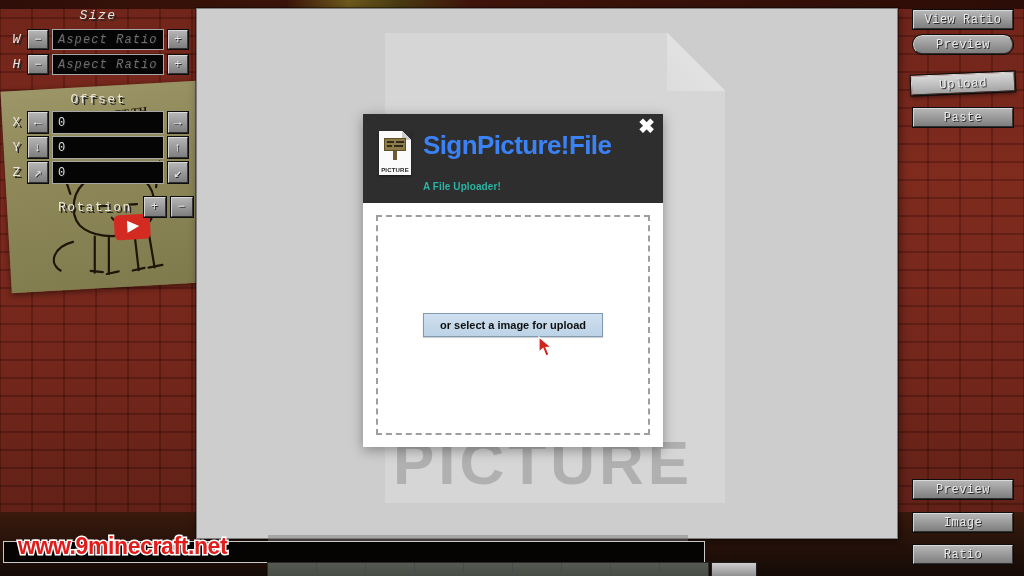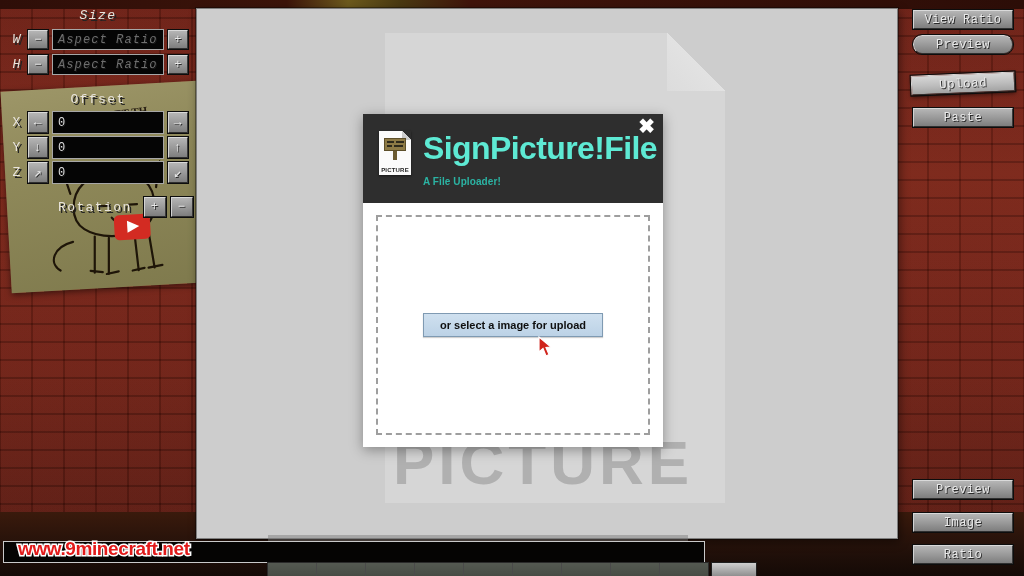--- a/index.html
+++ b/index.html
@@ -126,21 +126,21 @@
   #hotbar-extra {
     position:absolute; left:712px; bottom:0px; width:44px; height:13px;
     background:linear-gradient(180deg,#cfcfcf 0%,#8f8f8f 100%);
     outline:1px solid #1f1f1f;
   }
 
   
   #watermark {
     position:absolute; left:18px; bottom:16px;
     font-family:"Liberation Sans", sans-serif;
-    font-weight:bold; font-size:19px; letter-spacing:-.4px;
+    font-weight:bold; font-size:23px; letter-spacing:-.4px;
     color:#e21b1b;
     -webkit-text-stroke:3px #ffffff;
     paint-order: stroke fill;
     z-index:9;
   }
 
   
   #browser {
     position:absolute; left:196px; top:8px; width:702px; height:531px;
     background:#cdcdcd;
@@ -204,25 +204,25 @@
   #file-icon .sign .post {
     position:absolute; left:9px; top:13px; width:4px; height:9px; background:#6d5c33;
   }
   #file-icon .cap {
     position:absolute; left:0; right:0; bottom:2px; text-align:center;
     font-family:"Liberation Sans", sans-serif; font-size:6px;
     font-weight:bold; letter-spacing:.2px; color:#1d1d1d;
   }
   #dialog-titles { margin-left:12px; padding-top:1px; }
   #dialog-title {
-    color:#5eead4; font-size:32px; font-weight:bold; letter-spacing:-.6px;
+    color:#3b82f6; font-size:26px; font-weight:bold; letter-spacing:-.6px;
     line-height:1;
   }
   #dialog-sub {
-    color:#2bb3a3; font-size:10px; font-weight:bold; margin-top:12px;
+    color:#2bb3a3; font-size:10px; font-weight:bold; margin-top:23px;
     letter-spacing:.1px;
   }
   #dropzone {
     position:absolute; left:13px; right:13px; top:101px; bottom:12px;
     border:2px dashed #9e9e9e;
     display:flex; flex-direction:column;
     align-items:center; justify-content:center;
     background:#fff;
   }
   #drop-text {

